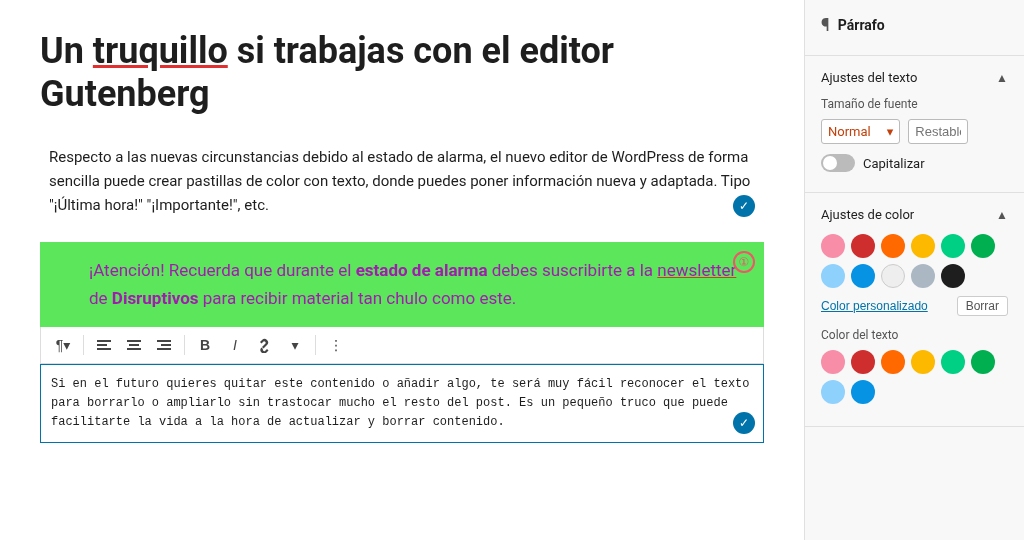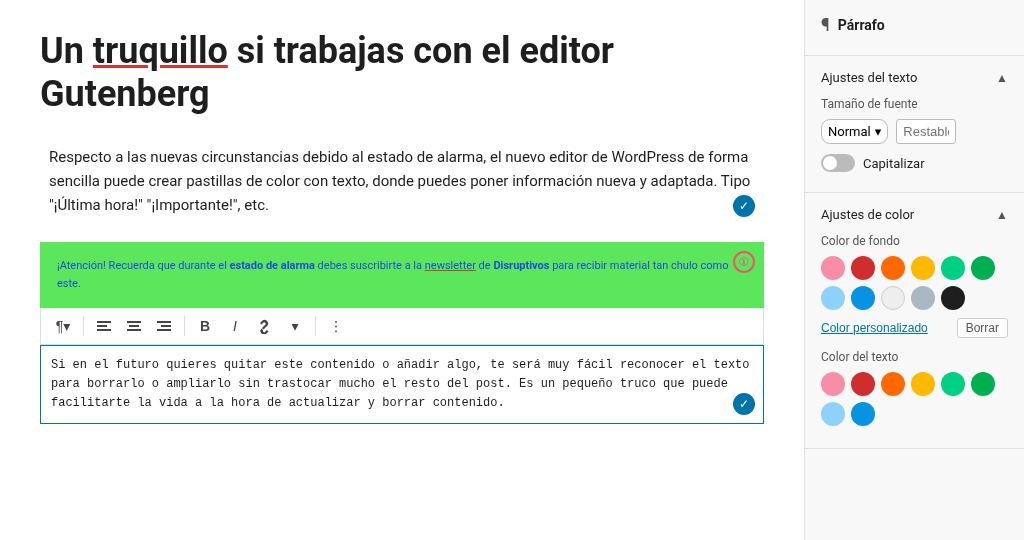--- a/index.html
+++ b/index.html
@@ -77,23 +77,24 @@
 
     
     .highlight-block {
       background: #5ce65c;
       padding: 14px 16px;
       margin-bottom: 0;
       position: relative;
     }
 
     .highlight-block p {
-      font-size: 11px;
+      font-size: 17px;
       line-height: 1.6;
-      color: #1d4ed8;
+      color: #a21caf;
+      margin-left: 32px;
     }
 
     .highlight-block .bold { font-weight: 700; }
     .highlight-block .link-underline {
       text-decoration: underline;
       text-decoration-color: #e03030;
     }
 
     
     .block-toolbar {
@@ -210,28 +211,28 @@
     .font-size-row {
       display: flex;
       align-items: center;
       gap: 8px;
       margin-bottom: 10px;
     }
 
     .font-size-select {
       background: #fff;
       border: 1px solid #bbb;
-      border-radius: 9px;
+      border-radius: 3px;
       padding: 4px 6px;
       font-size: 13px;
-      color: #000000;
-      cursor: pointer;
-      display: flex;
-      align-items: center;
-      gap: 4px;
+      color: #c2410c;
+      cursor: pointer;
+      display: flex;
+      align-items: center;
+      gap: 16px;
     }
 
     .font-size-input {
       width: 60px;
       border: 1px solid #bbb;
       border-radius: 3px;
       padding: 4px 6px;
       font-size: 13px;
       color: #aaa;
       text-align: center;
@@ -429,21 +430,20 @@
       <span class="capitalizar-label">Capitalizar</span>
     </div>
   </div>
 
   <div class="sidebar-section">
     <div class="sidebar-section-header">
       <span class="sidebar-section-title">Ajustes de color</span>
       <span class="chevron-up">▲</span>
     </div>
 
-    <div class="color-label">Color de fondo</div>
 
     <div class="color-swatches">
 
       <div class="swatch" style="background:#f78da7;"></div>
       <div class="swatch" style="background:#cf2e2e;"></div>
       <div class="swatch" style="background:#ff6900;"></div>
       <div class="swatch" style="background:#fcb900;"></div>
       <div class="swatch" style="background:#00d084;"></div>
 
       <div class="swatch" style="background:#00b050;"></div>

